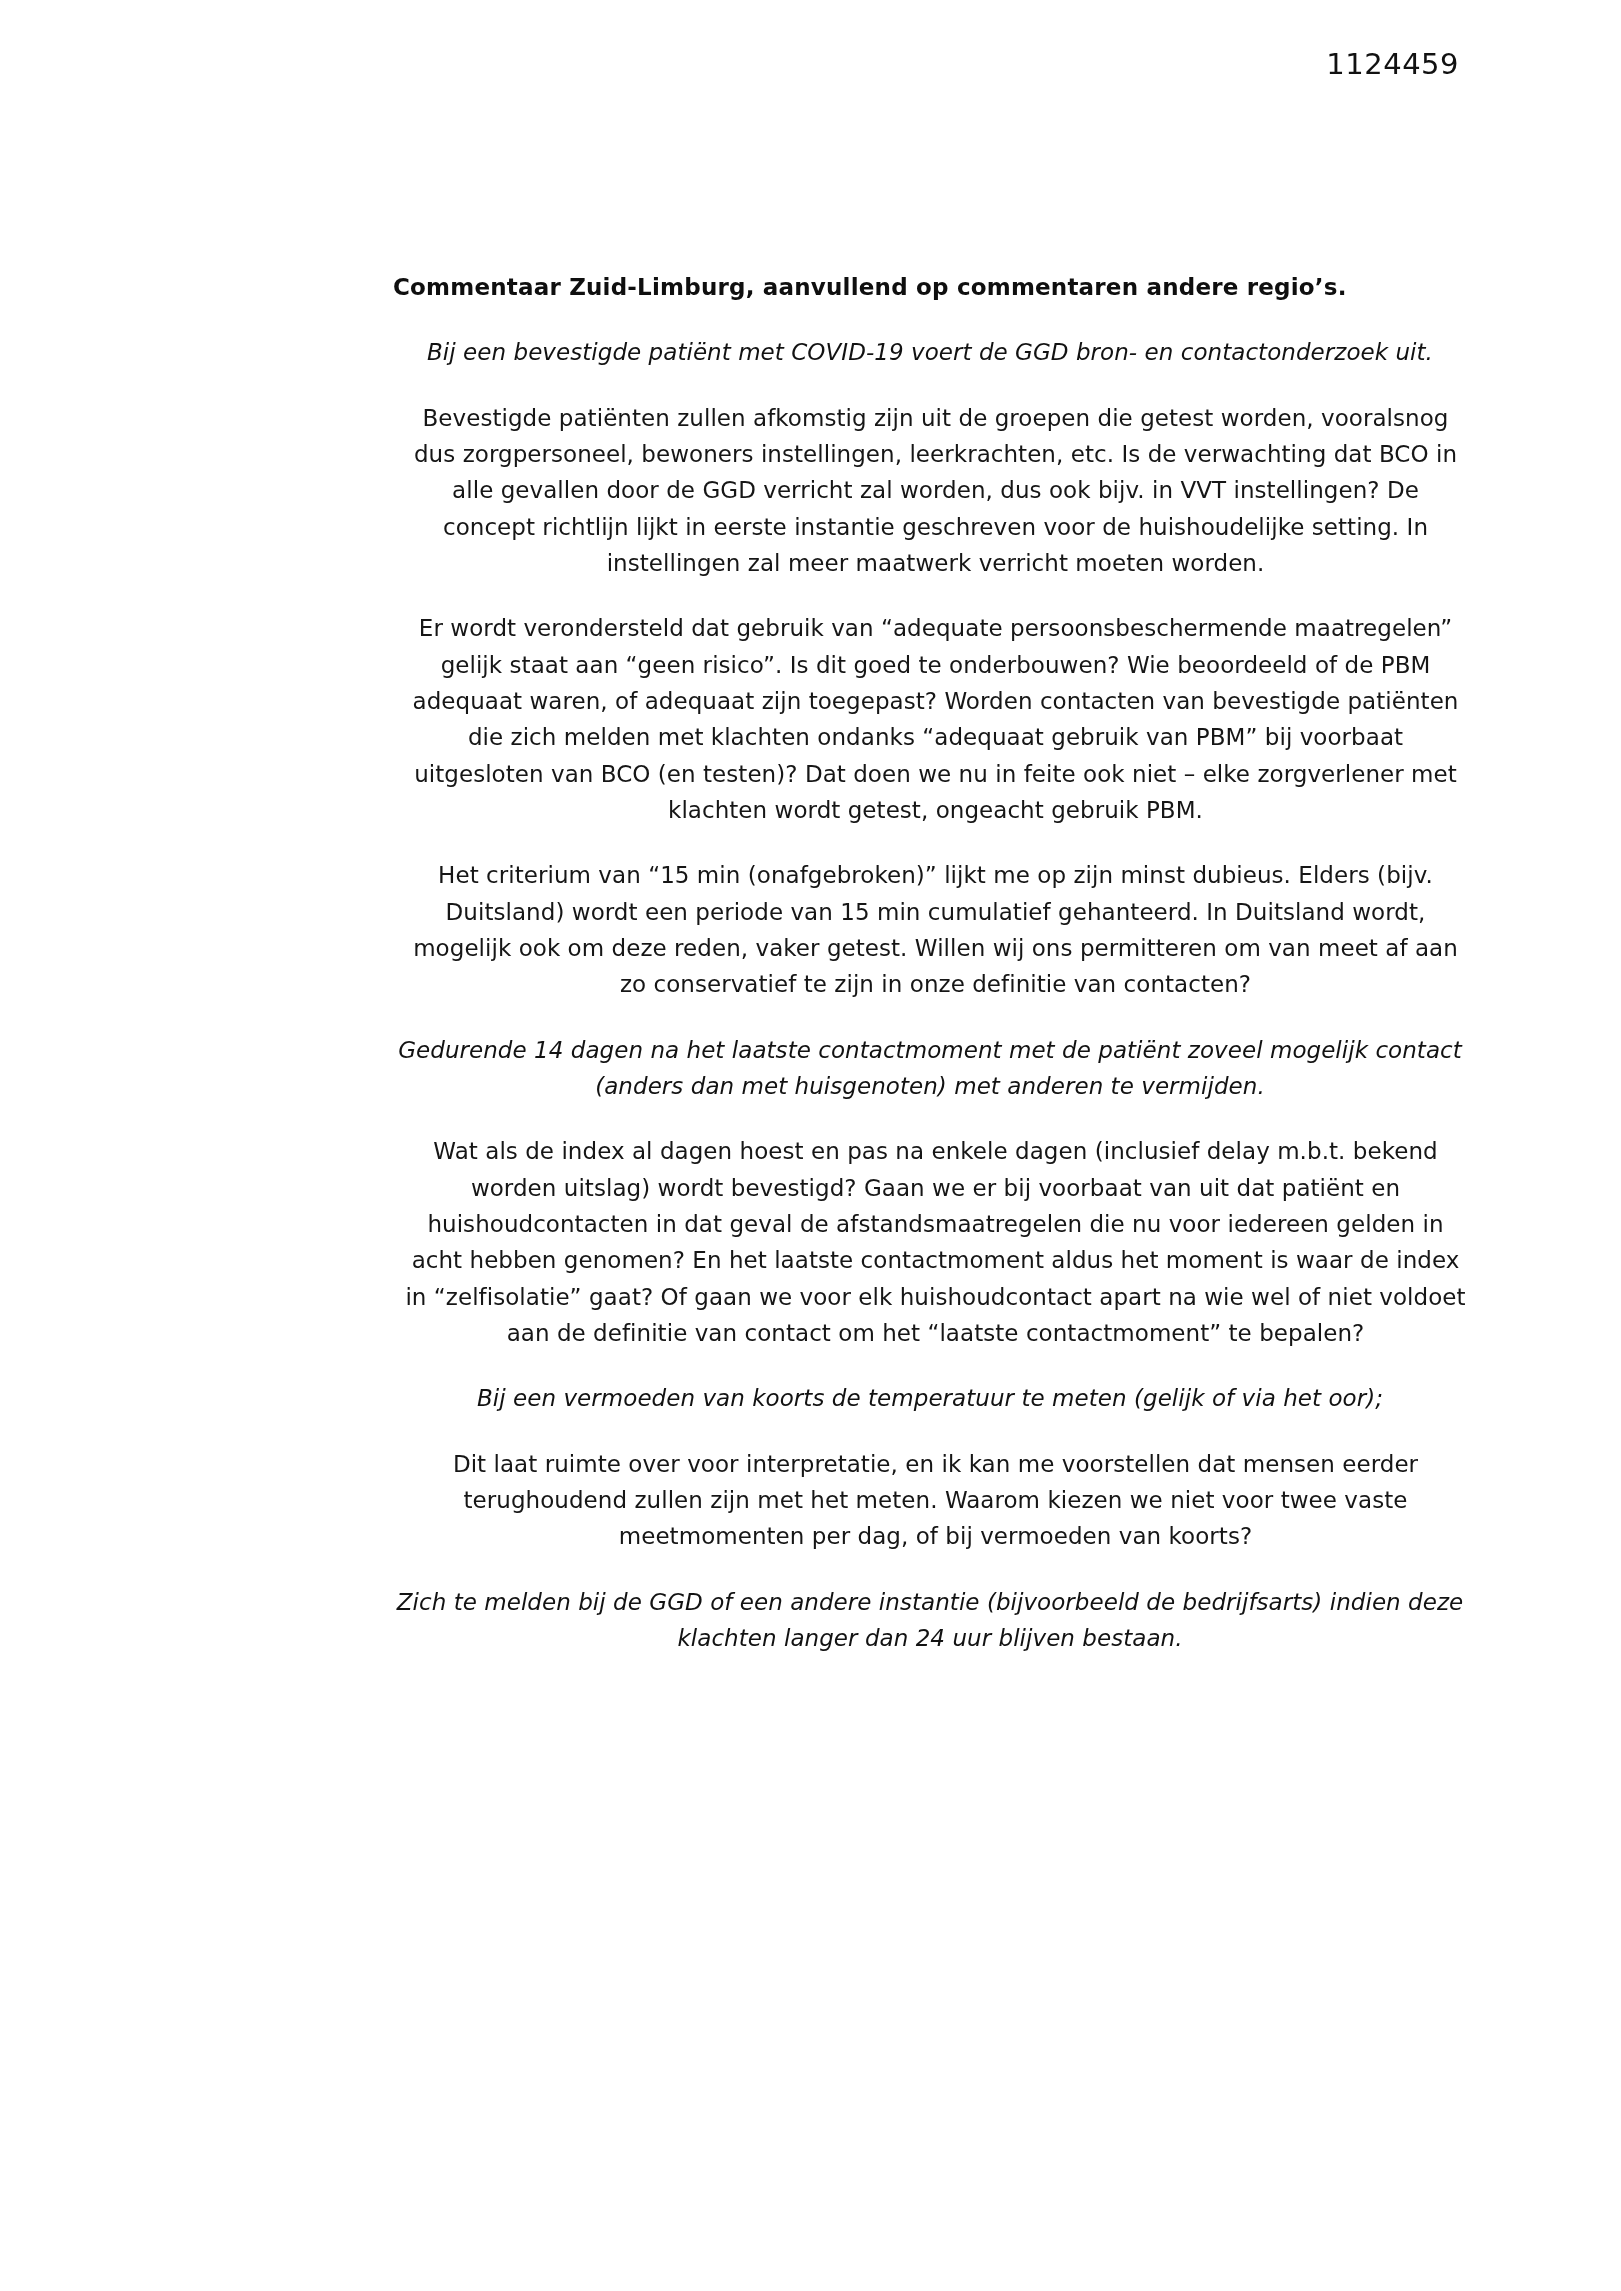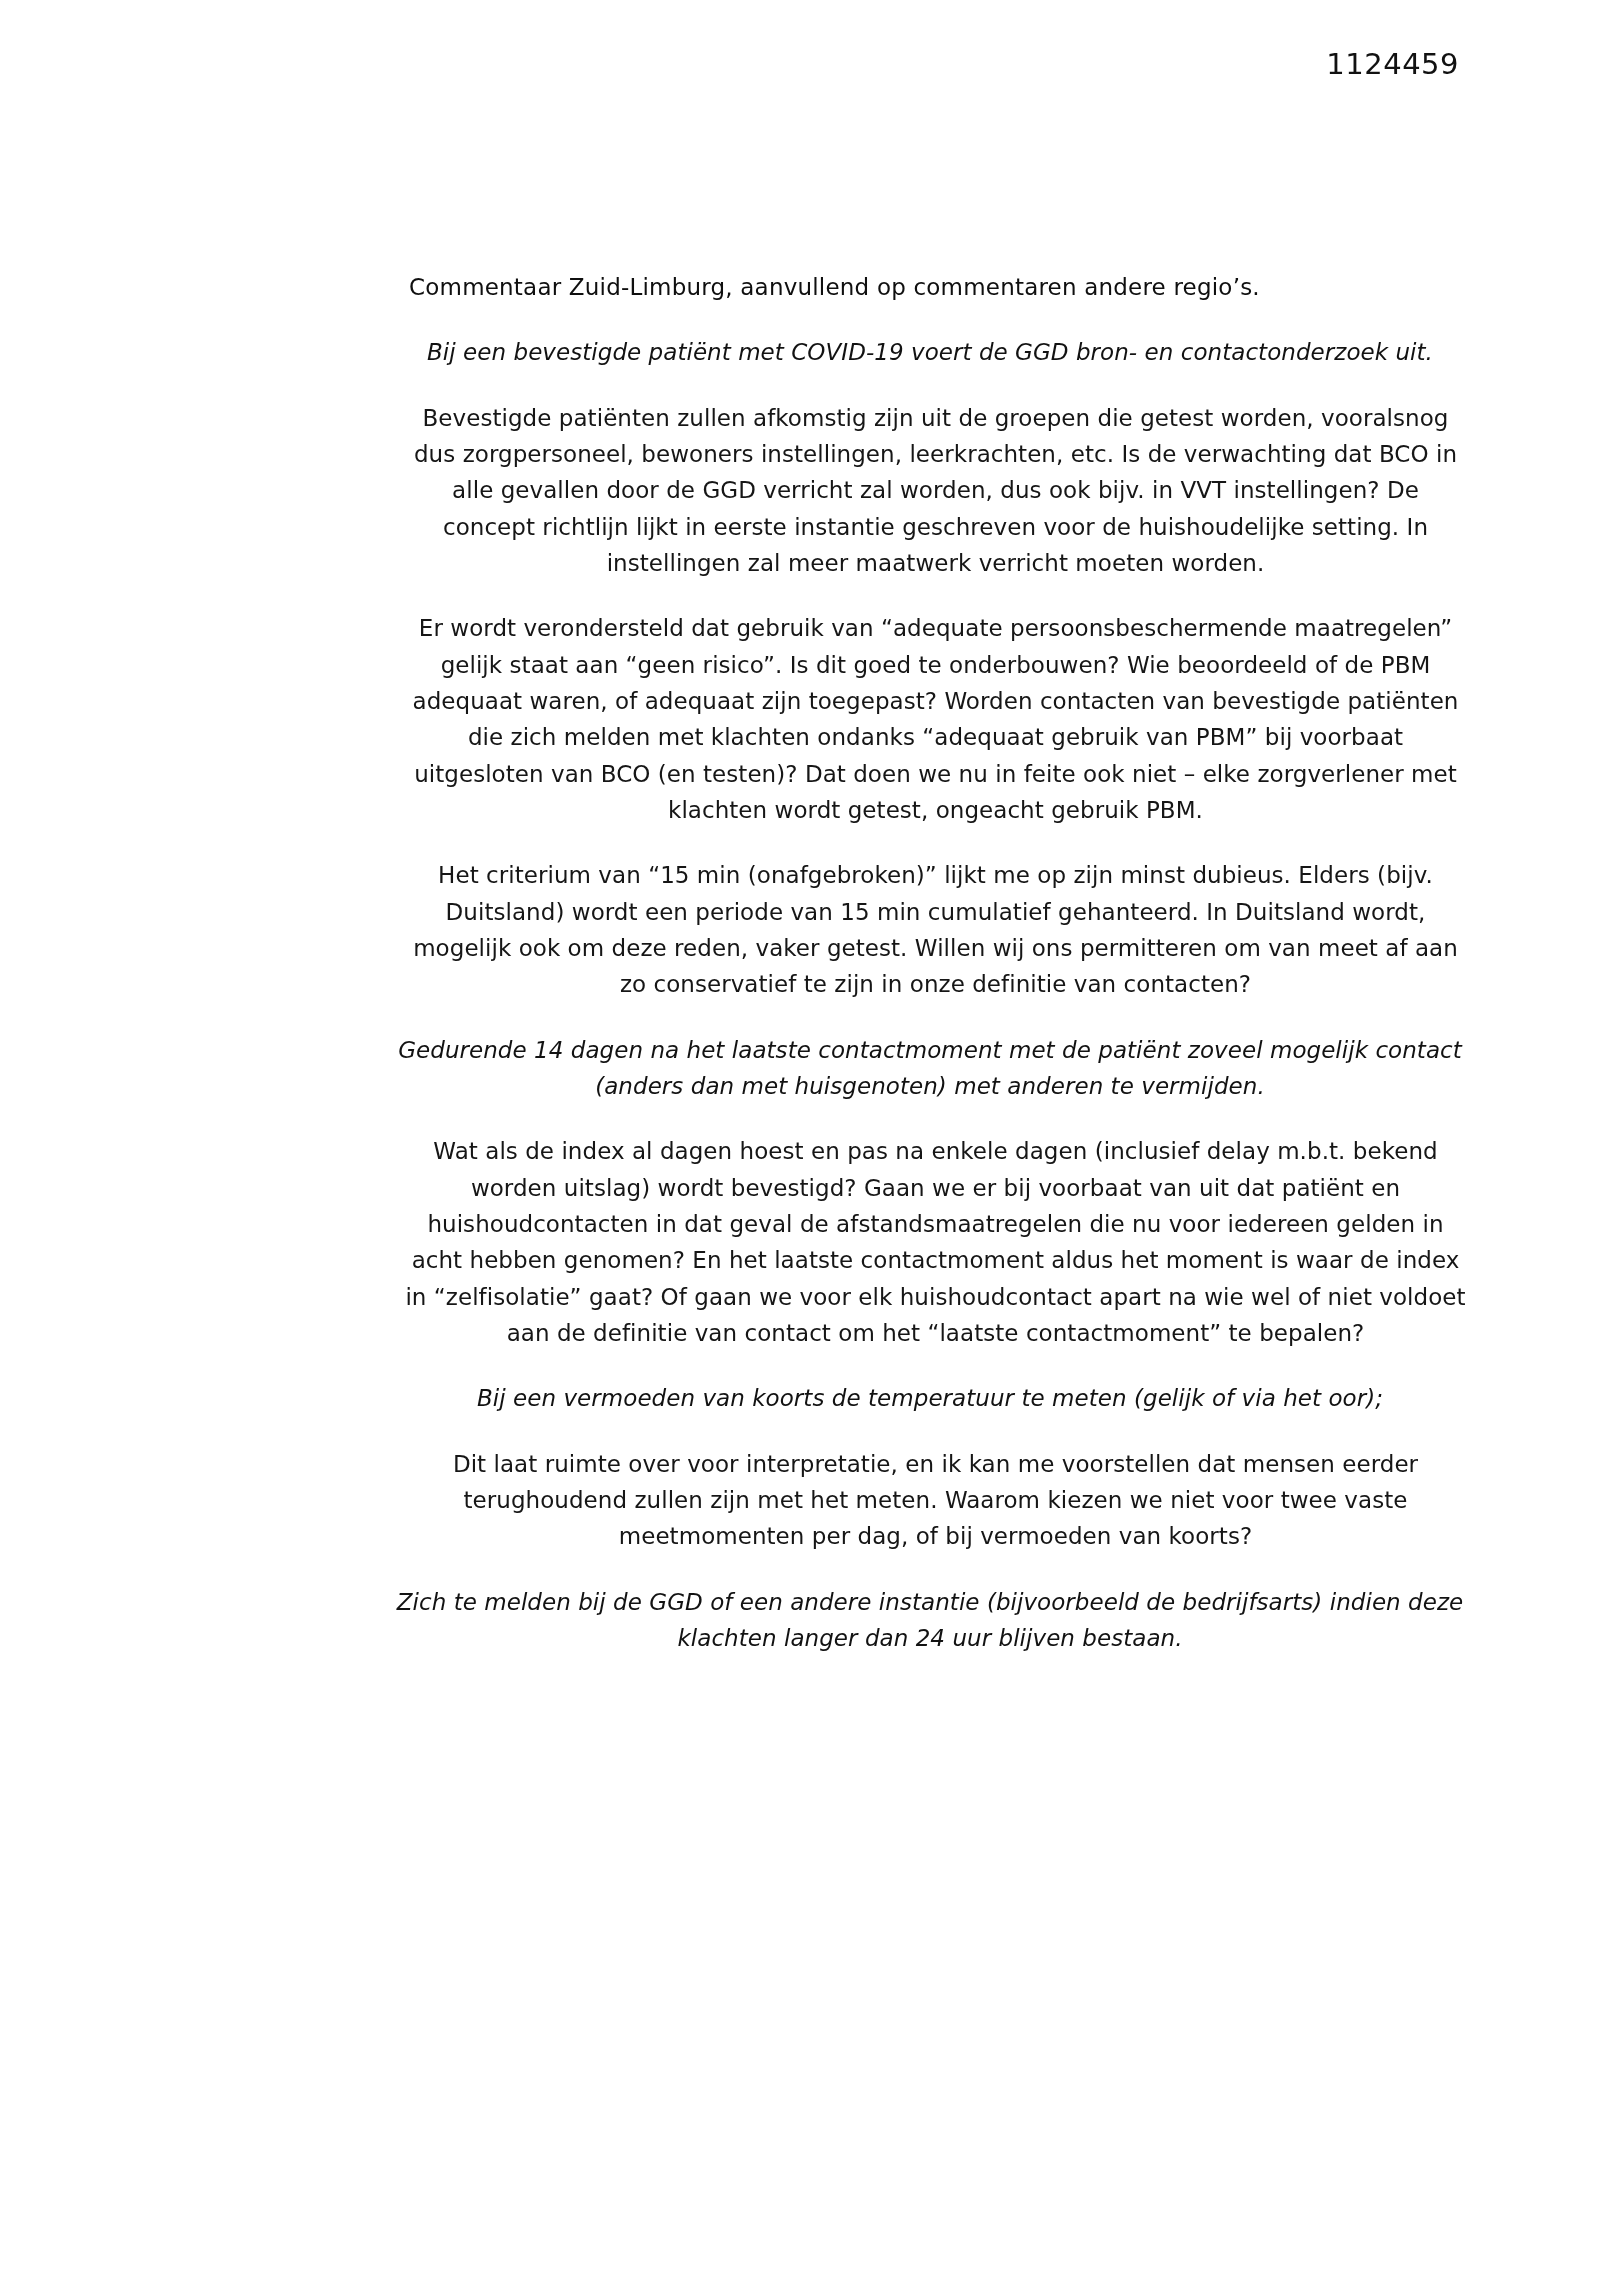--- a/index.html
+++ b/index.html
@@ -31,25 +31,25 @@
     white-space: nowrap;
   }
   .content {
     position: absolute;
     left: 282px;
     top: 271px;
     width: 1074px;
   }
   .doc-title {
     font-size: 23px;
-    font-weight: normal;
+    font-weight: bold;
     color: #0f0f0f;
     letter-spacing: 0.2px;
     line-height: 1.45;
-    margin: 0 0 30px 16px;
+    margin: 0 0 30px 0;
   }
   p.para {
     margin: 0 0 29px 0;
     font-size: 23px;
     line-height: 1.58;
     color: #161616;
     letter-spacing: 0.05px;
     text-align: center;
   }
   p.para.quote {

